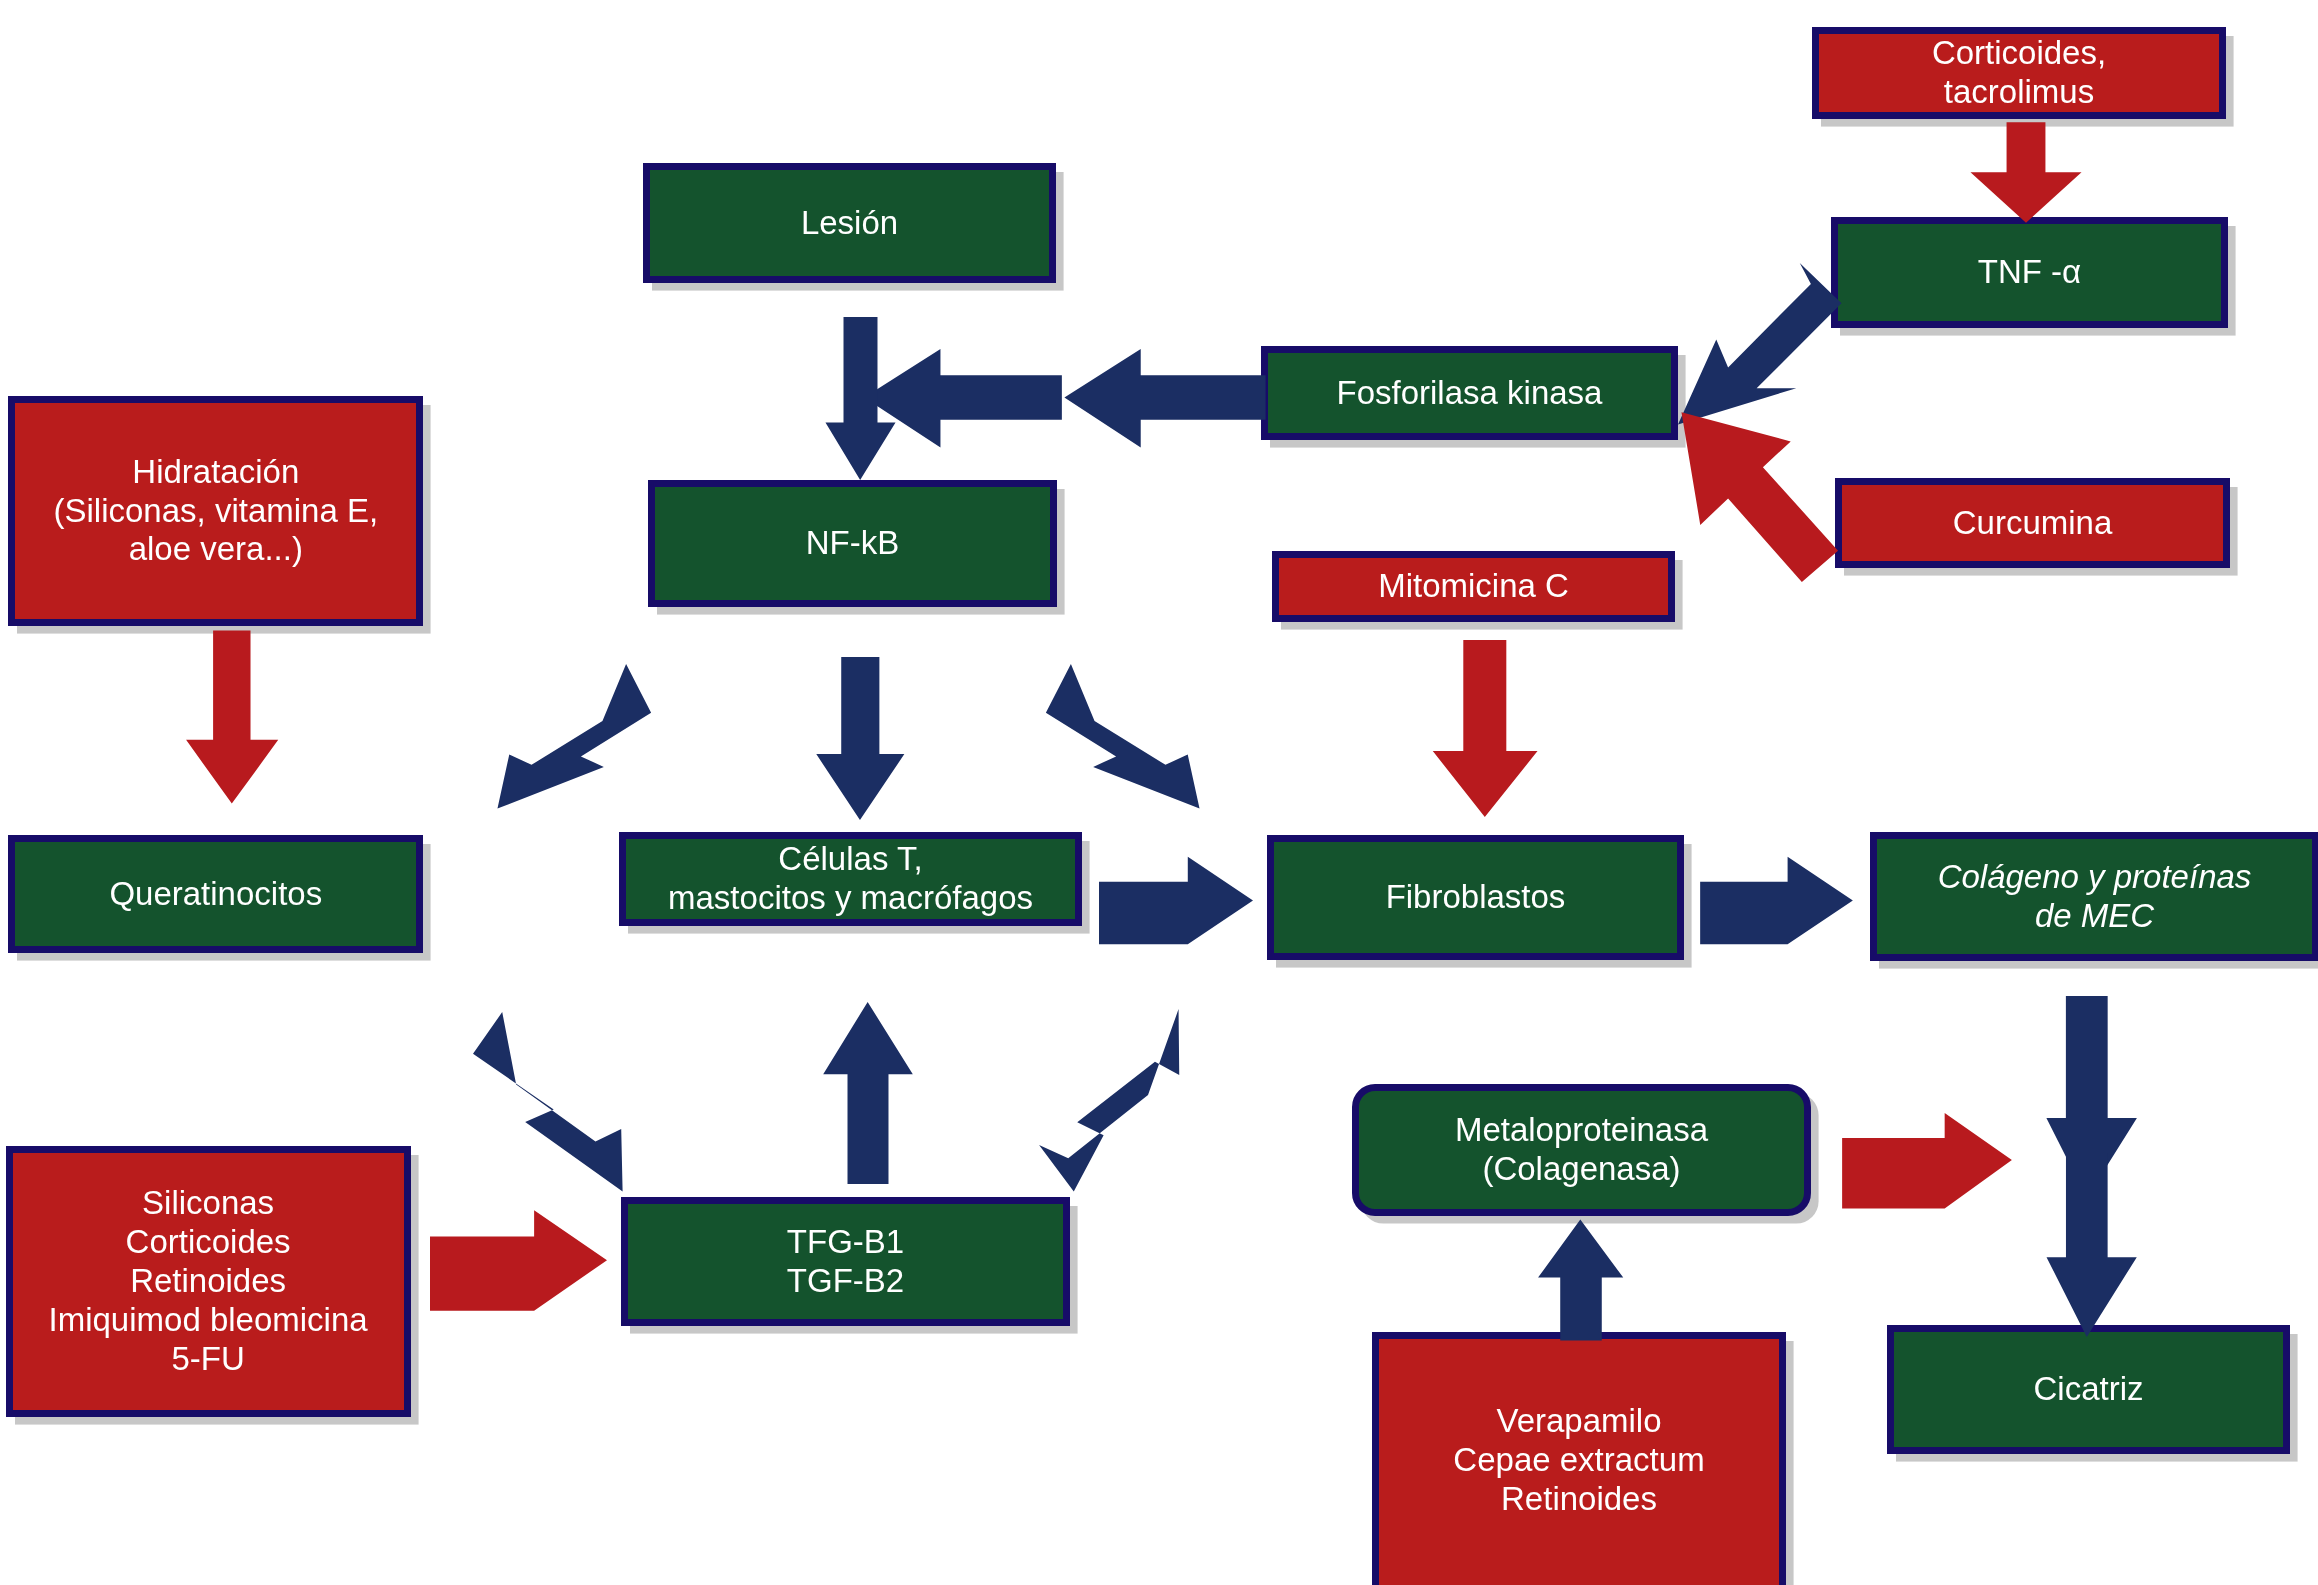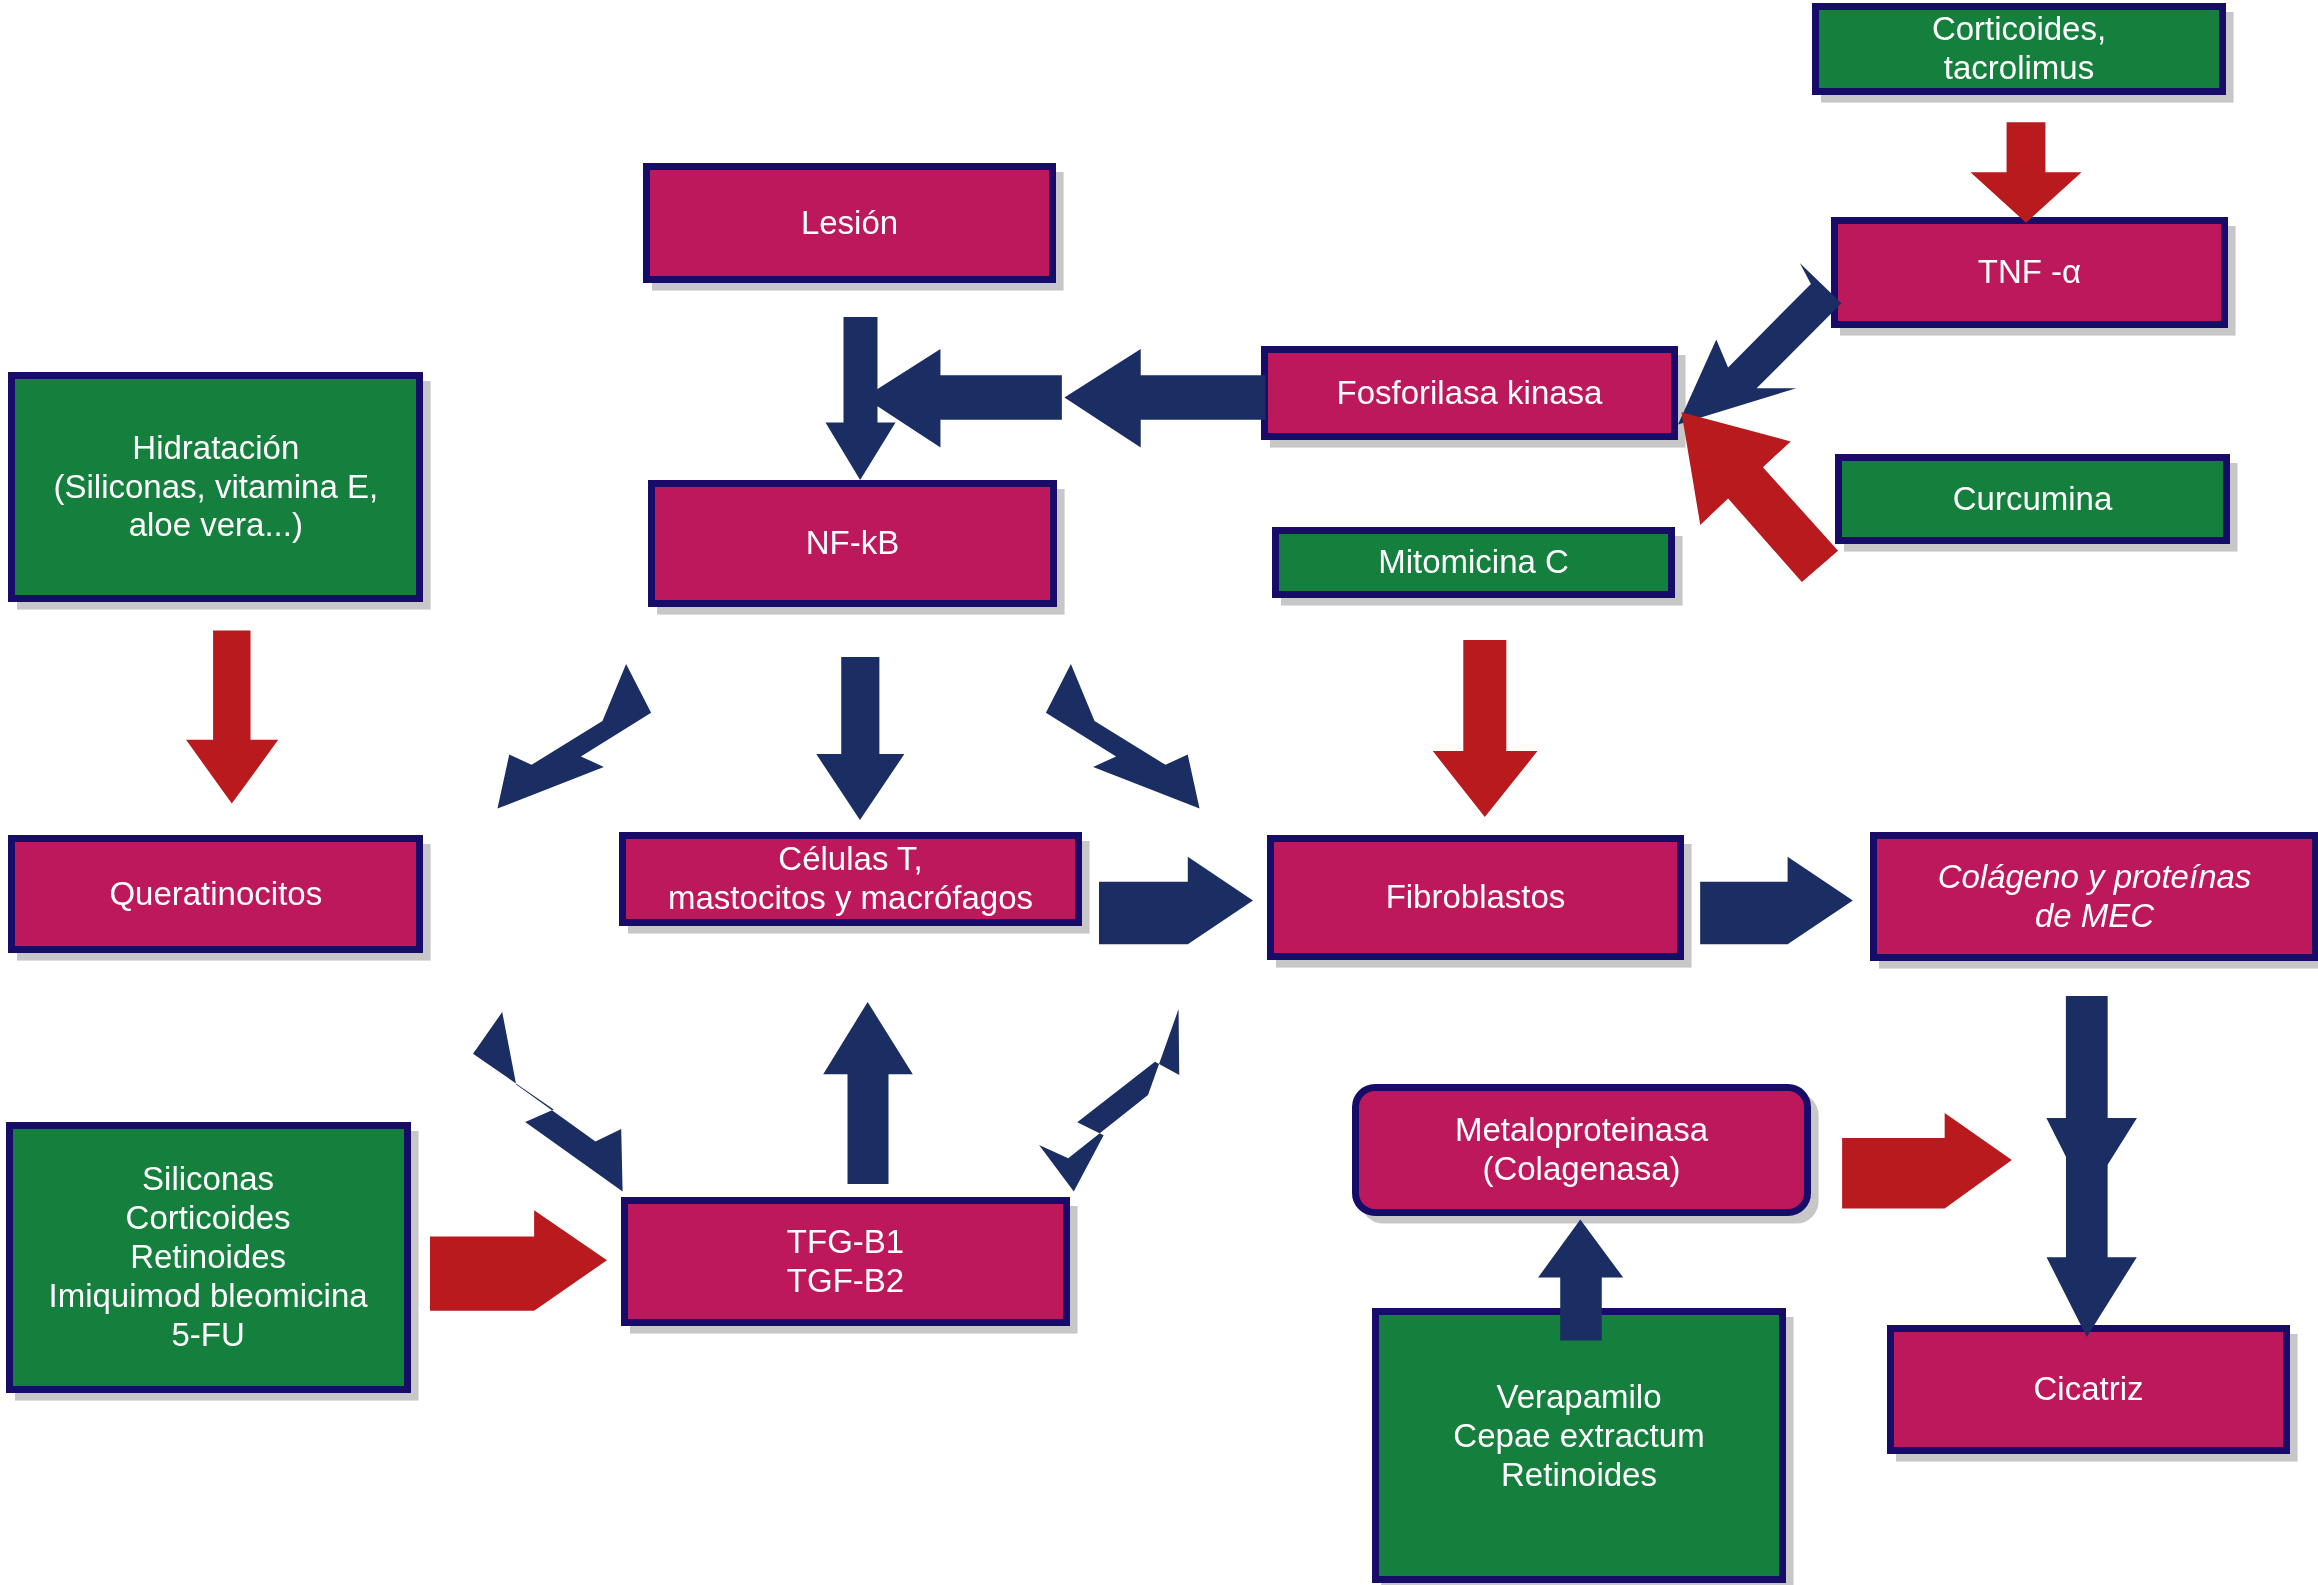--- a/index.html
+++ b/index.html
@@ -13,22 +13,22 @@
     text-align:center;
     color:#ffffff;
     line-height:1.18;
     border-style:solid;
     border-color:#170C68;
     border-width:7.7px;
     box-shadow:8.3px 8.3px 0 -0.7px rgba(0,0,0,0.22);
     font-size:33px;
     padding:2.8px 7px;
   }
-  .node.dark{background:#be185d;}
-  .node.light{background:#15803d;}
+  .node.dark{background:#14532d;}
+  .node.light{background:#b91c1c;margin-top:24px;}
   .node span{display:block;width:100%;}
 
   .arrow{position:absolute;}
   .arrow svg{display:block;overflow:visible;}
   .navy{fill:#1B2E63;}
   .red{fill:#B81A1E;}
 </style>
 </head>
 <body>
 

